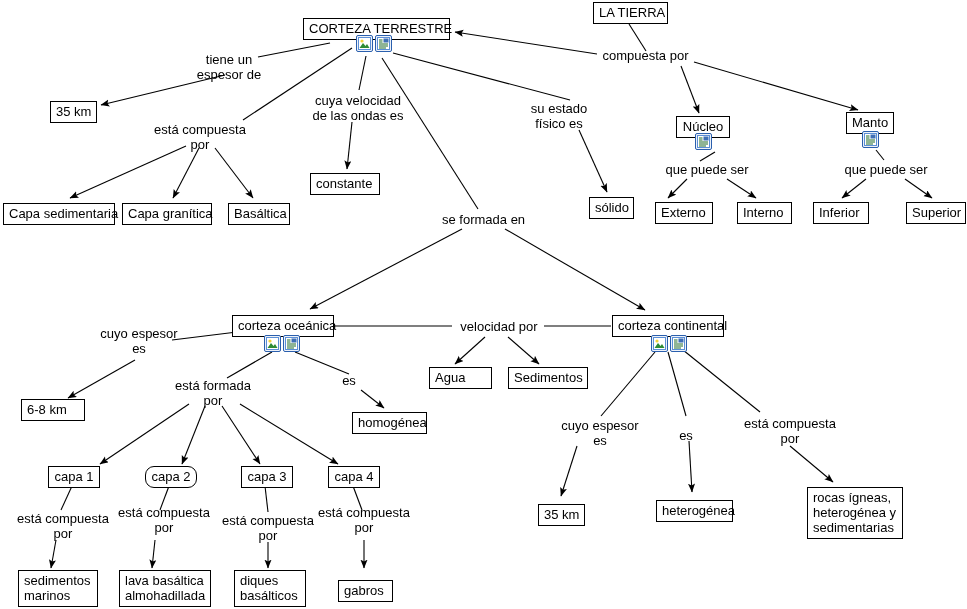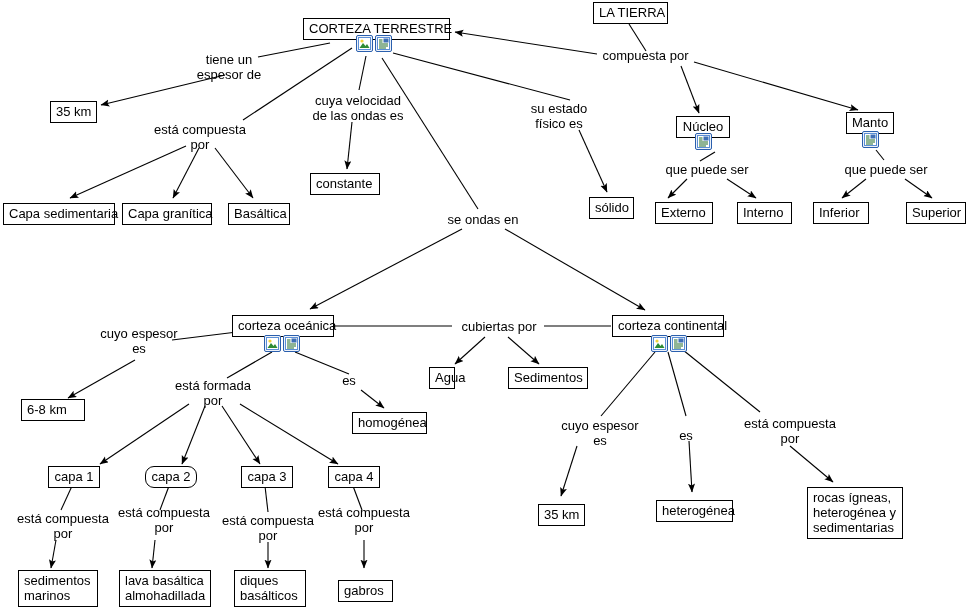--- a/index.html
+++ b/index.html
@@ -289,21 +289,21 @@
           <line x1="2" y1="3" x2="5.5" y2="3"></line>
           <line x1="2" y1="5" x2="5.5" y2="5"></line>
           <line x1="2" y1="7" x2="11" y2="7"></line>
           <line x1="2" y1="9" x2="11" y2="9"></line>
           <line x1="2" y1="11" x2="9" y2="11"></line>
         </g>
       </svg>
     </span>
   </div>
 
-  <div class="node" style="left:429px; top:367px; width:26px;">Agua</div>
+  <div class="node" style="left:429px; top:367px; width:63px;">Agua</div>
   <div class="node" style="left:508px; top:367px; width:80px;">Sedimentos</div>
 
   <div class="node" style="left:21px; top:399px; width:64px;">6-8 km</div>
 
   <div class="node" style="left:352px; top:412px; width:75px;">homogénea</div>
 
   <div class="node center" style="left:48px; top:466px; width:52px;">capa 1</div>
   <div class="node center" style="left:145px; top:466px; width:52px;border-radius:9px;">capa 2</div>
   <div class="node center" style="left:241px; top:466px; width:52px;">capa 3</div>
   <div class="node center" style="left:328px; top:466px; width:52px;">capa 4</div>
@@ -329,27 +329,27 @@
 
   <div class="label" style="left:146px; top:122px; width:108px;">está compuesta
 por</div>
 
   <div class="label" style="left:303px; top:93px; width:110px;">cuya velocidad
 de las ondas es</div>
 
   <div class="label" style="left:521px; top:101px; width:76px;">su estado
 físico es</div>
 
-  <div class="label" style="left:442px; top:212px; width:82px;">se ondas en</div>
+  <div class="label" style="left:442px; top:212px; width:82px;">se formada en</div>
 
   <div class="label" style="left:659px; top:162px; width:96px;">que puede ser</div>
 
   <div class="label" style="left:838px; top:162px; width:96px;">que puede ser</div>
 
-  <div class="label" style="left:455px; top:319px; width:88px;">cubiertas por</div>
+  <div class="label" style="left:455px; top:319px; width:88px;">velocidad por</div>
 
   <div class="label" style="left:91px; top:326px; width:96px;">cuyo espesor
 es</div>
 
   <div class="label" style="left:161px; top:378px; width:104px;">está formada
 por</div>
 
   <div class="label" style="left:338px; top:373px; width:22px;">es</div>
 
   <div class="label" style="left:11px; top:511px; width:104px;">está compuesta

